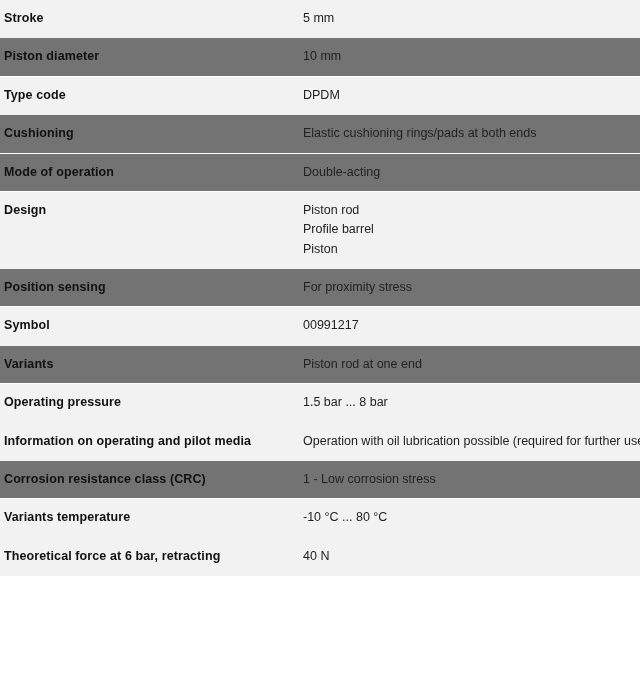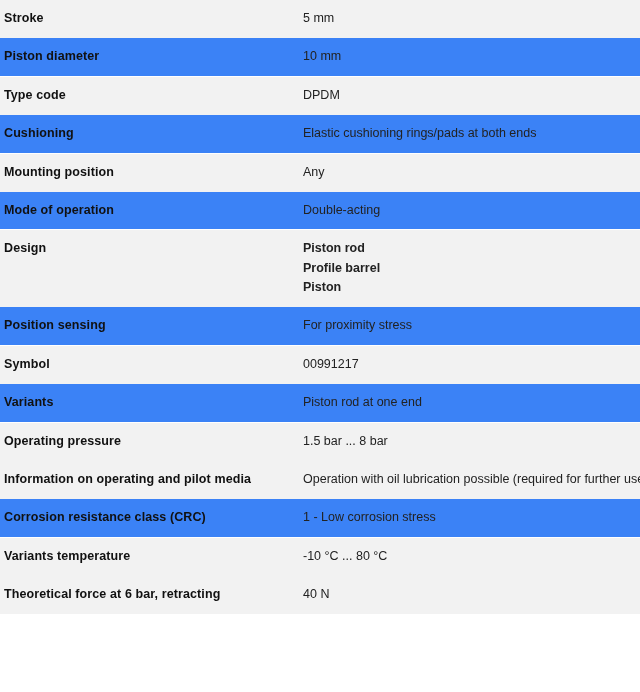--- a/index.html
+++ b/index.html
@@ -14,21 +14,21 @@
     font-size: 12.5px;
     color: #1a1a1a;
     overflow: hidden;
   }
   .spec-table {
     width: 640px;
     border-collapse: collapse;
     table-layout: fixed;
   }
   .spec-table tr {
-    background: #3b82f6;
+    background: #737373;
   }
   .spec-table tr.alt {
     background: #f2f2f2;
   }
   .spec-table td {
     vertical-align: top;
     padding: 9px 10px 9px 6px;
     border-bottom: 1px solid #ffffff;
     line-height: 1.55;
     margin-left: 48px;
@@ -42,21 +42,20 @@
     color: #111111;
     letter-spacing: 0.1px;
     padding-left: 4px;
   }
   td.value {
     color: #222222;
     white-space: nowrap;
   }
   .value-lines div {
     white-space: nowrap;
-    font-weight: bold;
   }
 </style>
 </head>
 <body>
 
 <table class="spec-table">
   <tbody>
       <tr class="alt">
         <td class="label">Stroke</td>
         <td class="value">5 mm</td>
@@ -65,24 +64,20 @@
         <td class="label">Piston diameter</td>
         <td class="value">10 mm</td>
       </tr>
       <tr class="alt">
         <td class="label">Type code</td>
         <td class="value">DPDM</td>
       </tr>
       <tr>
         <td class="label">Cushioning</td>
         <td class="value">Elastic cushioning rings/pads at both ends</td>
-      </tr>
-      <tr class="alt">
-        <td class="label">Mounting position</td>
-        <td class="value">Any</td>
       </tr>
       <tr>
         <td class="label">Mode of operation</td>
         <td class="value">Double-acting</td>
       </tr>
       <tr class="alt">
         <td class="label">Design</td>
         <td class="value">
           <div class="value-lines">
             <div>Piston rod</div>

